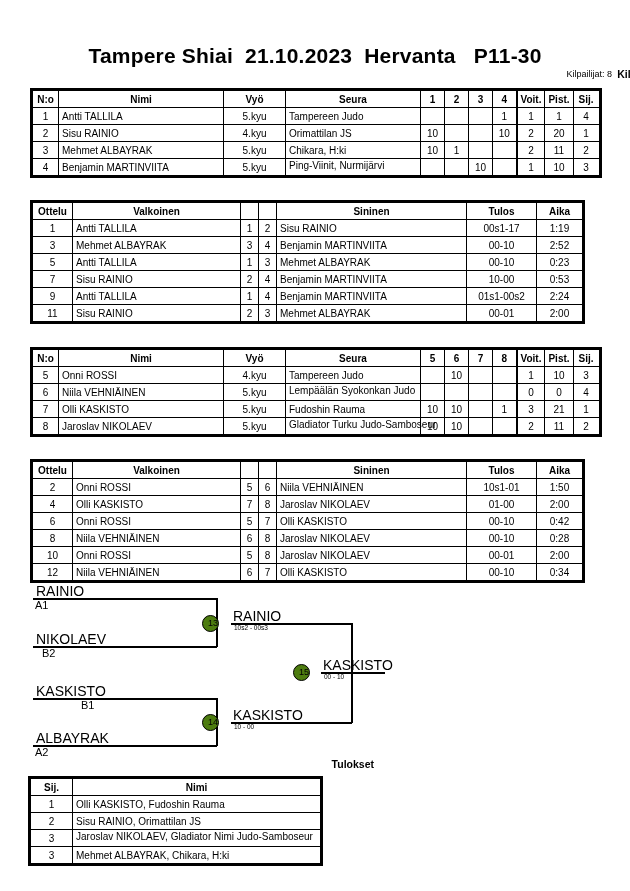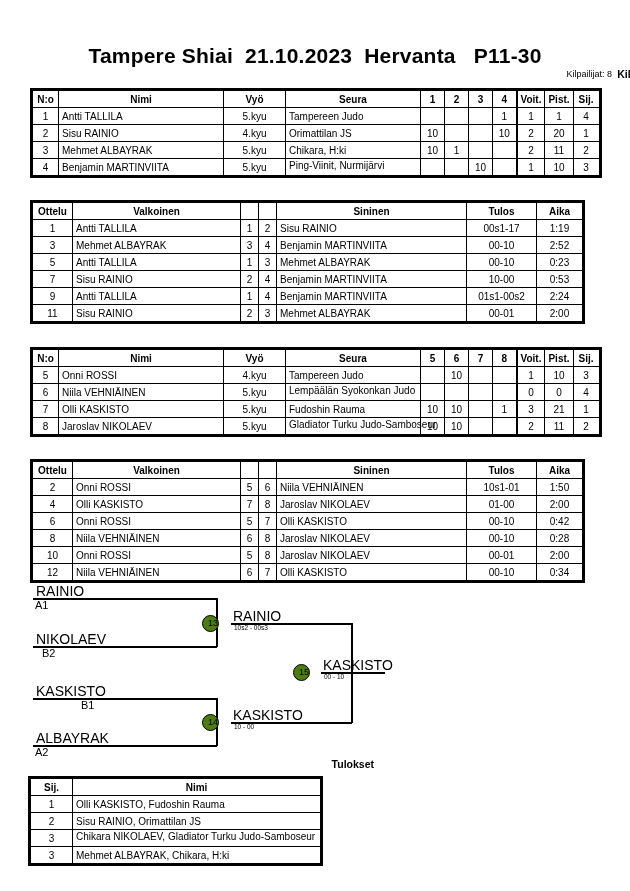--- a/index.html
+++ b/index.html
@@ -516,21 +516,21 @@
           <td class="c">1</td>
           <td class="l">Olli KASKISTO, Fudoshin Rauma</td>
         </tr>
         <tr>
           <td class="c">2</td>
           <td class="l">Sisu RAINIO, Orimattilan JS</td>
         </tr>
         <tr>
           <td class="c">3</td>
           <td class="l ovf">
-              <span class="flow">Chikara NIKOLAEV, Gladiator Turku Judo-Samboseur</span>
+              <span class="flow">Jaroslav NIKOLAEV, Gladiator Nimi Judo-Samboseur</span>
             </td>
         </tr>
         <tr>
           <td class="c">3</td>
           <td class="l">Mehmet ALBAYRAK, Chikara, H:ki</td>
         </tr>
       </tbody>
     </table>
   </div>
 

